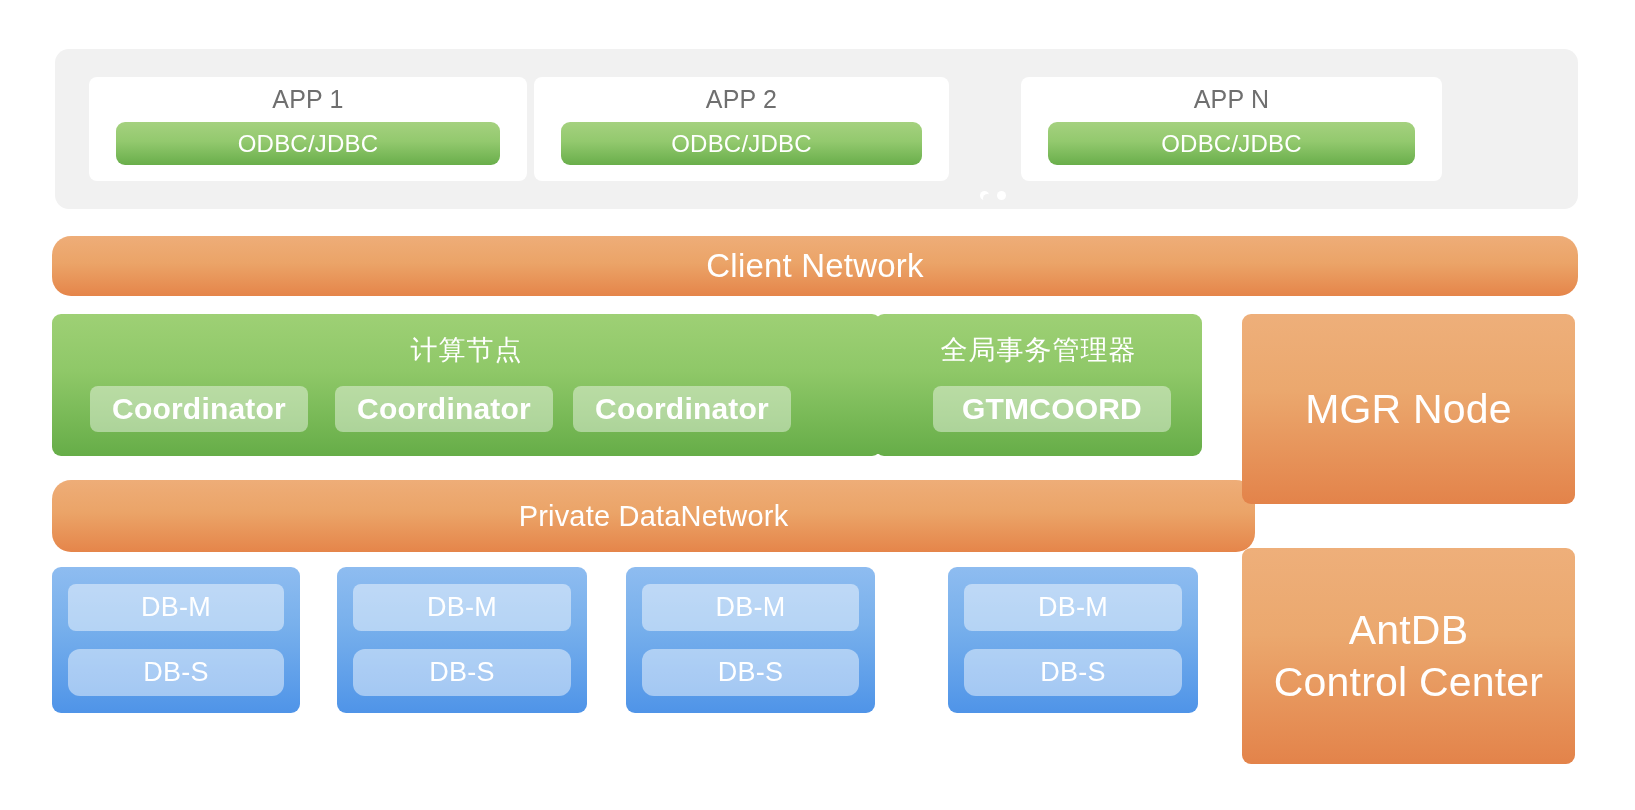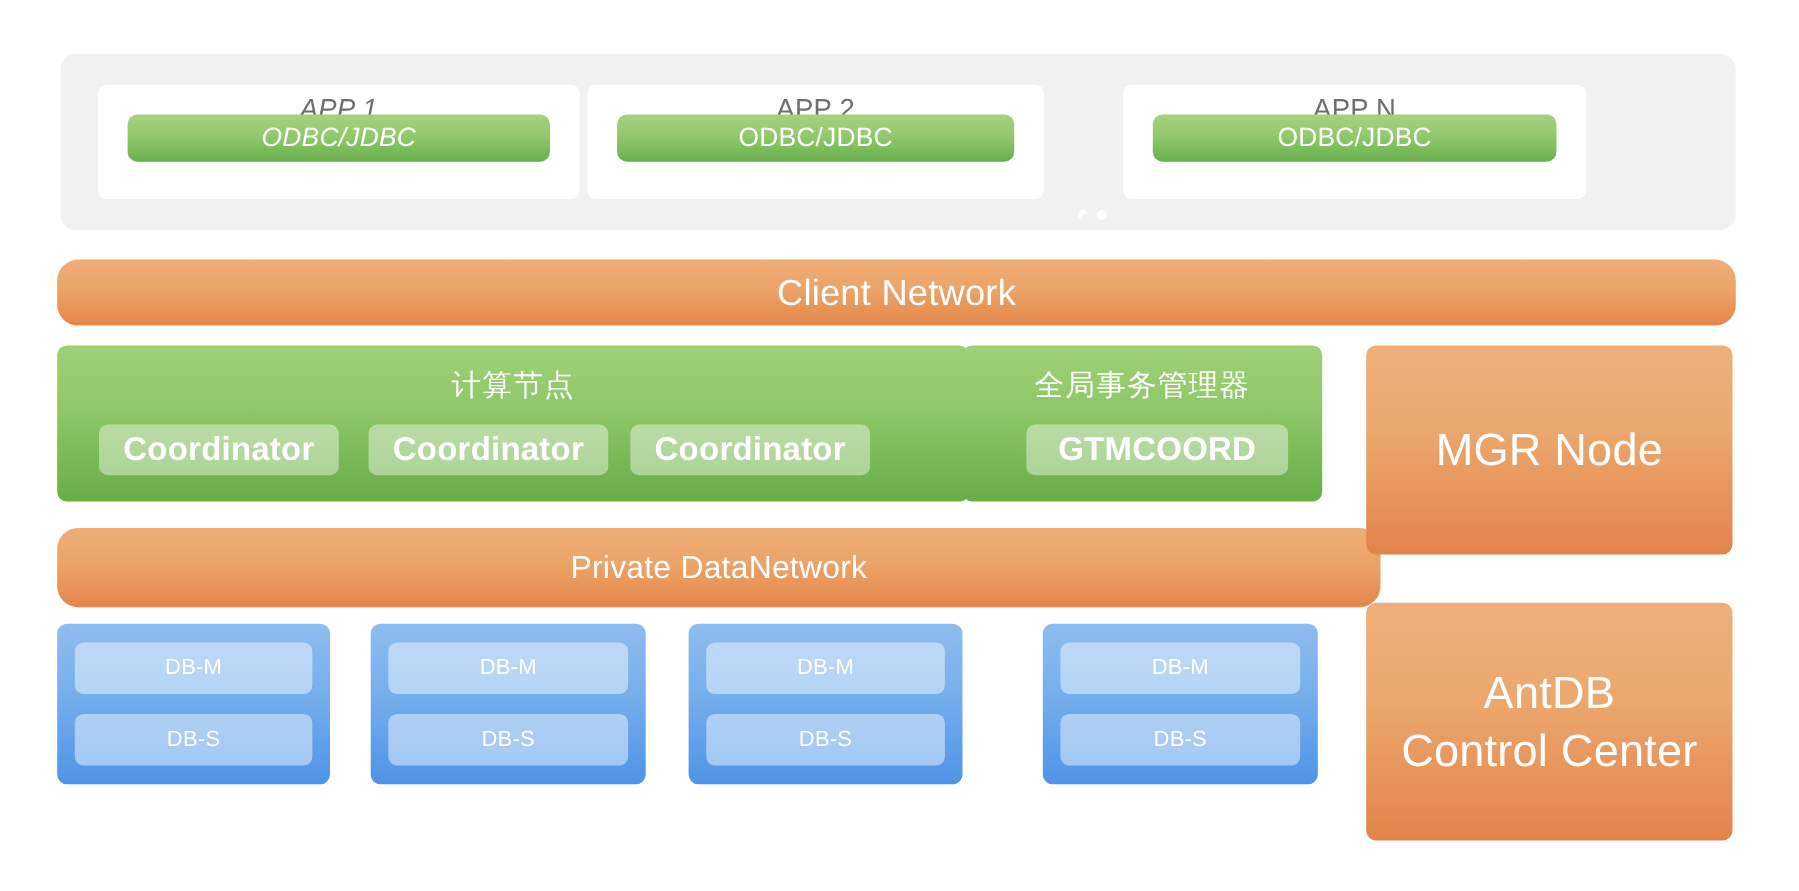--- a/index.html
+++ b/index.html
@@ -31,39 +31,39 @@
     border-radius: 14px;
   }
   .app-card {
     position: absolute;
     top: 28px;
     height: 104px;
     background: #ffffff;
     border-radius: 8px;
     box-sizing: border-box;
   }
-  .app-card.c1 { left: 34px;  width: 438px; font-style: italic; }
+  .app-card.c1 { left: 34px;  width: 438px; }
   .app-card.c2 { left: 479px; width: 415px; }
   .app-card.c3 { left: 966px; width: 421px; }
 
   .app-title {
     position: absolute;
     top: 8px;
     left: 0;
     right: 0;
     text-align: center;
     font-size: 25px;
     color: #6f6f6f;
     letter-spacing: 0.2px;
   }
   .odbc-pill {
     position: absolute;
     left: 27px;
     right: 27px;
-    top: 27px;
+    top: 45px;
     height: 43px;
     border-radius: 9px;
     background: linear-gradient(to bottom, #a5d17f 0%, #93c96e 45%, #69ae4b 100%);
     color: #ffffff;
     font-size: 24px;
     display: flex;
     align-items: center;
     justify-content: center;
     letter-spacing: 0.2px;
   }
@@ -206,25 +206,25 @@
     position: absolute;
     left: 16px;
     right: 16px;
     height: 47px;
     border-radius: 8px;
     background: rgba(255,255,255,0.46);
     color: #ffffff;
     display: flex;
     align-items: center;
     justify-content: center;
-    font-size: 20px;
+    font-size: 27px;
     letter-spacing: 0.2px;
   }
   .db-chip.m { top: 17px; }
-  .db-chip.s { top: 82px; }
+  .db-chip.s { top: 82px; border-radius: 12px; }
 </style>
 </head>
 <body>
 
 <div class="canvas">
 
   <div class="app-tier">
 
     <div class="app-card c1">
       <div class="app-title">APP 1</div>

